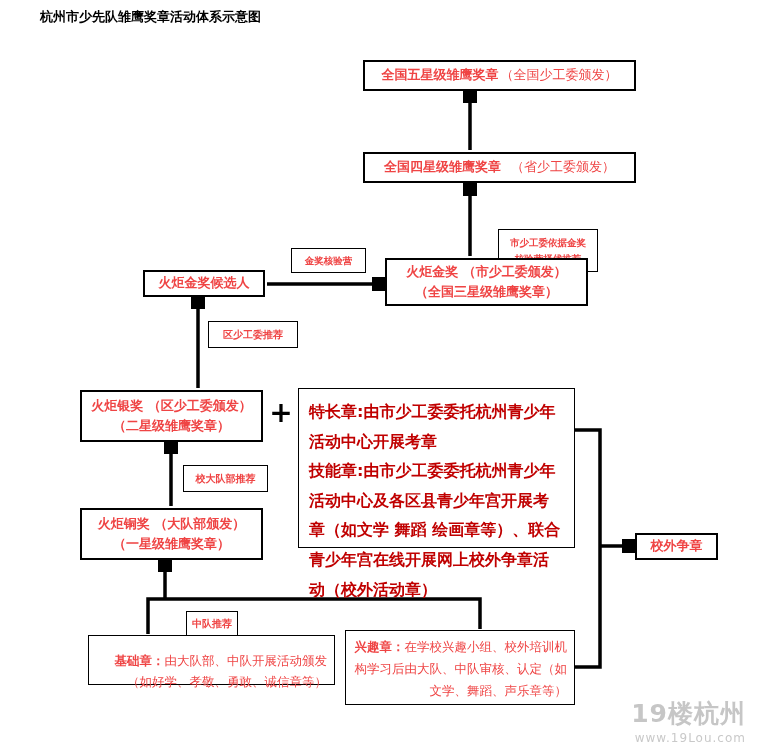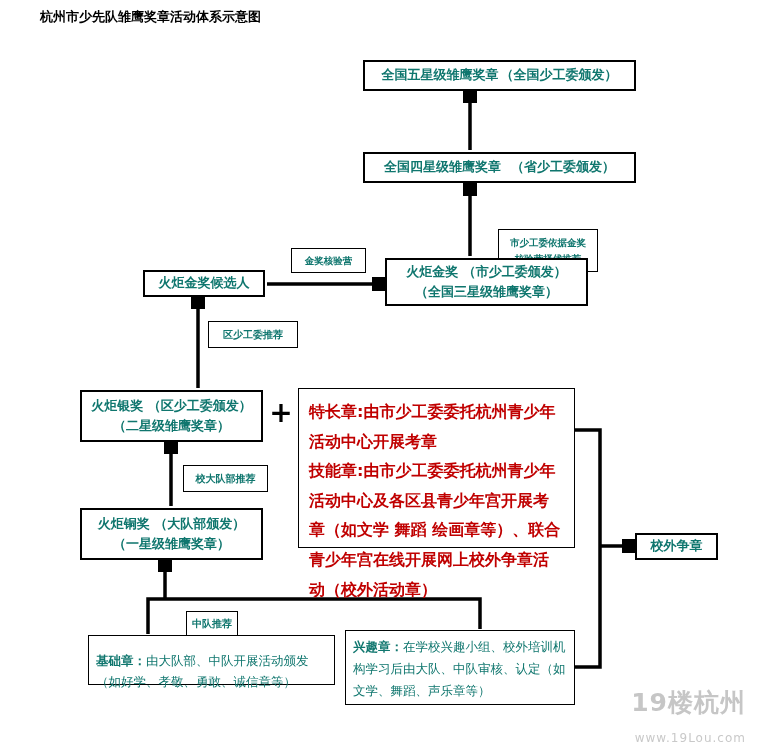--- a/index.html
+++ b/index.html
@@ -2,23 +2,23 @@
 <html><head>
 <meta charset="utf-8">
 <style>
   html,body{margin:0;padding:0;background:#ffffff;}
   body{font-family:"DejaVu Sans","Liberation Sans",sans-serif;}
   #canvas{position:relative;width:760px;height:753px;background:#ffffff;overflow:hidden;}
 
   #page-title{position:absolute;left:40px;top:8px;font-size:13px;font-weight:bold;color:#000;}
 
   .box{position:absolute;background:#fff;border:2px solid #000;display:flex;flex-direction:column;
-       align-items:center;justify-content:center;text-align:left;color:#0f766e;
+       align-items:center;justify-content:center;text-align:right;color:#ef4444;
        font-weight:bold;font-size:13px;line-height:1.55;box-sizing:border-box;}
-  .box .paren{font-weight:bold;}
+  .box .paren{font-weight:normal;}
   .thin{border-width:1px;}
   .small-note{font-size:9.5px;line-height:1.6;}
 
   #box-national5{left:363px;top:60px;width:273px;height:31px;flex-direction:row;gap:2px;}
   #box-national4{left:363px;top:152px;width:273px;height:31px;flex-direction:row;gap:10px;}
   #box-citynote{left:498px;top:200px;width:100px;height:43px;margin-top:29px;}
   #box-gold{left:385px;top:258px;width:203px;height:48px;}
   #box-candidate{left:143px;top:270px;width:122px;height:27px;}
   #box-camp{left:291px;top:248px;width:75px;height:25px;}
   #box-district{left:208px;top:321px;width:90px;height:27px;font-size:10px;}
@@ -37,21 +37,21 @@
   #box-basic .body,#box-interest .body{font-weight:normal;}
   #box-interest{left:345px;top:630px;width:230px;height:75px;font-size:12.5px;line-height:1.75;
                 display:block;padding:5px 7px;}
   #box-outside{left:635px;top:533px;width:83px;height:27px;}
 
   #arrow-layer{position:absolute;left:0;top:0;pointer-events:none;}
   #arrow-layer line,#arrow-layer path{stroke:#000;stroke-width:3.5;fill:none;}
 
   #watermark{position:absolute;right:14px;bottom:8px;text-align:right;}
   #watermark .logo{font-size:25px;font-weight:bold;color:#c6c6c6;letter-spacing:1px;}
-  #watermark .url{font-size:12px;color:#c9c9c9;letter-spacing:1px;margin-top:12px;}
+  #watermark .url{font-size:12px;color:#c9c9c9;letter-spacing:1px;margin-top:1px;}
 </style>
 </head>
 <body>
 
 <div id="canvas">
 
   <div id="page-title">杭州市少先队雏鹰奖章活动体系示意图</div>
 
   <svg id="arrow-layer" width="760" height="753">
     <defs>

